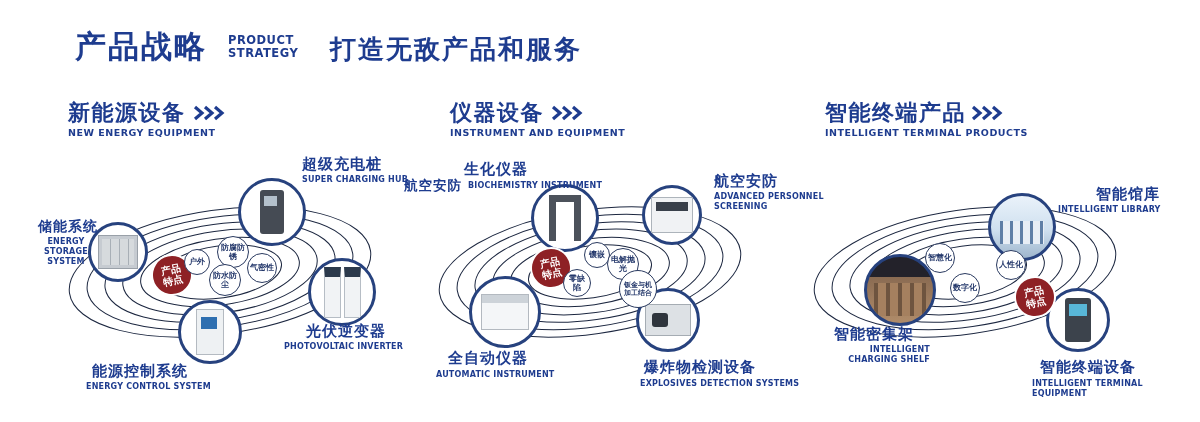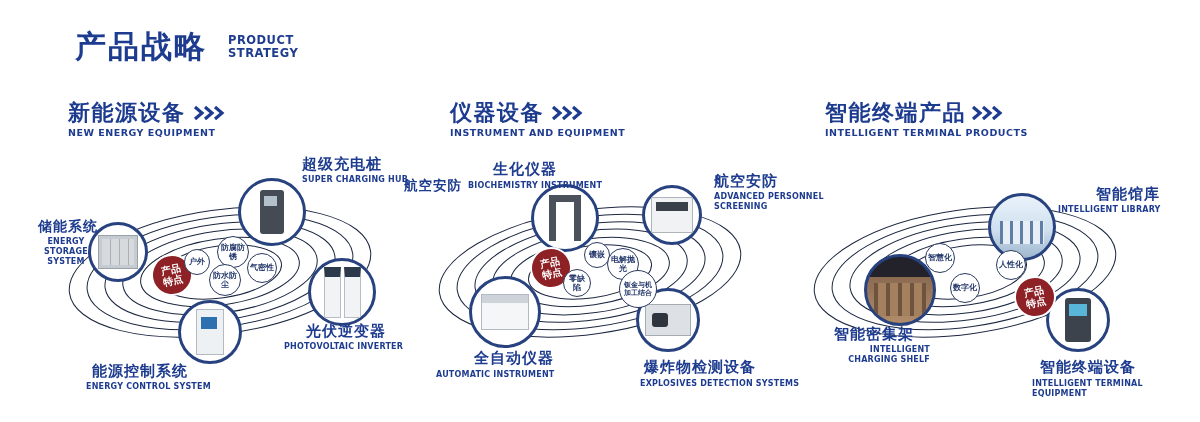--- a/index.html
+++ b/index.html
@@ -72,20 +72,21 @@
 </head>
 <body>
 
 <div class="board">
 
   <div class="abs brand-title" style="left:75px;top:26px;">产品战略</div>
   <div class="abs brand-sub" style="left:228px;top:34px;">
     <div>PRODUCT</div>
     <div>STRATEGY</div>
   </div>
+  <div class="abs tagline" style="left:330px;top:32px;">打造无敌产品和服务</div>
 
   <div class="abs sec-title" style="left:68px;top:98px;">新能源设备</div>
   <svg class="abs" style="left:192px;top:105px;" width="36" height="16">
     <path d="M3 2 L10 8 L3 14 M13 2 L20 8 L13 14 M23 2 L30 8 L23 14" fill="none" stroke="#1e3c8f" stroke-width="3.2"></path>
   </svg>
   <div class="abs sec-en" style="left:68px;top:127px;">NEW ENERGY EQUIPMENT</div>
 
   <svg class="orbits" style="left:55px;top:160px;" width="330" height="225" viewBox="0 0 330 225">
     <g transform="rotate(-8 165 112)" fill="none" stroke="#1c2740" stroke-width="1">
       <ellipse cx="165" cy="112" rx="152" ry="62"></ellipse>
@@ -164,28 +165,28 @@
   <div class="node" style="left:642px;top:185px;width:60px;height:60px;">
     <div class="p-screenm"></div>
   </div>
   <div class="node" style="left:469px;top:276px;width:72px;height:72px;">
     <div class="p-auto"></div>
   </div>
   <div class="node" style="left:636px;top:288px;width:64px;height:64px;">
     <div class="p-xray"></div>
   </div>
 
-  <div class="abs node-zh" style="left:493px;top:160px;">生化仪器</div>
+  <div class="abs node-zh" style="left:464px;top:160px;">生化仪器</div>
   <div class="abs node-zh small" style="left:404px;top:177px;">航空安防</div>
   <div class="abs node-en" style="left:468px;top:181px;">BIOCHEMISTRY INSTRUMENT</div>
 
   <div class="abs node-zh" style="left:714px;top:172px;">航空安防</div>
   <div class="abs node-en" style="left:714px;top:192px;width:110px;">ADVANCED PERSONNEL SCREENING</div>
 
-  <div class="abs node-zh" style="left:474px;top:349px;">全自动仪器</div>
+  <div class="abs node-zh" style="left:448px;top:349px;">全自动仪器</div>
   <div class="abs node-en" style="left:436px;top:370px;">AUTOMATIC INSTRUMENT</div>
 
   <div class="abs node-zh" style="left:644px;top:358px;">爆炸物检测设备</div>
   <div class="abs node-en" style="left:640px;top:379px;">EXPLOSIVES DETECTION SYSTEMS</div>
 
   <div class="badge" style="left:532px;top:249px;">
       <span>产品特点</span>
     </div>
   <div class="bubble" style="left:584px;top:242px;width:26px;height:26px;">
       <span>镶嵌</span>

